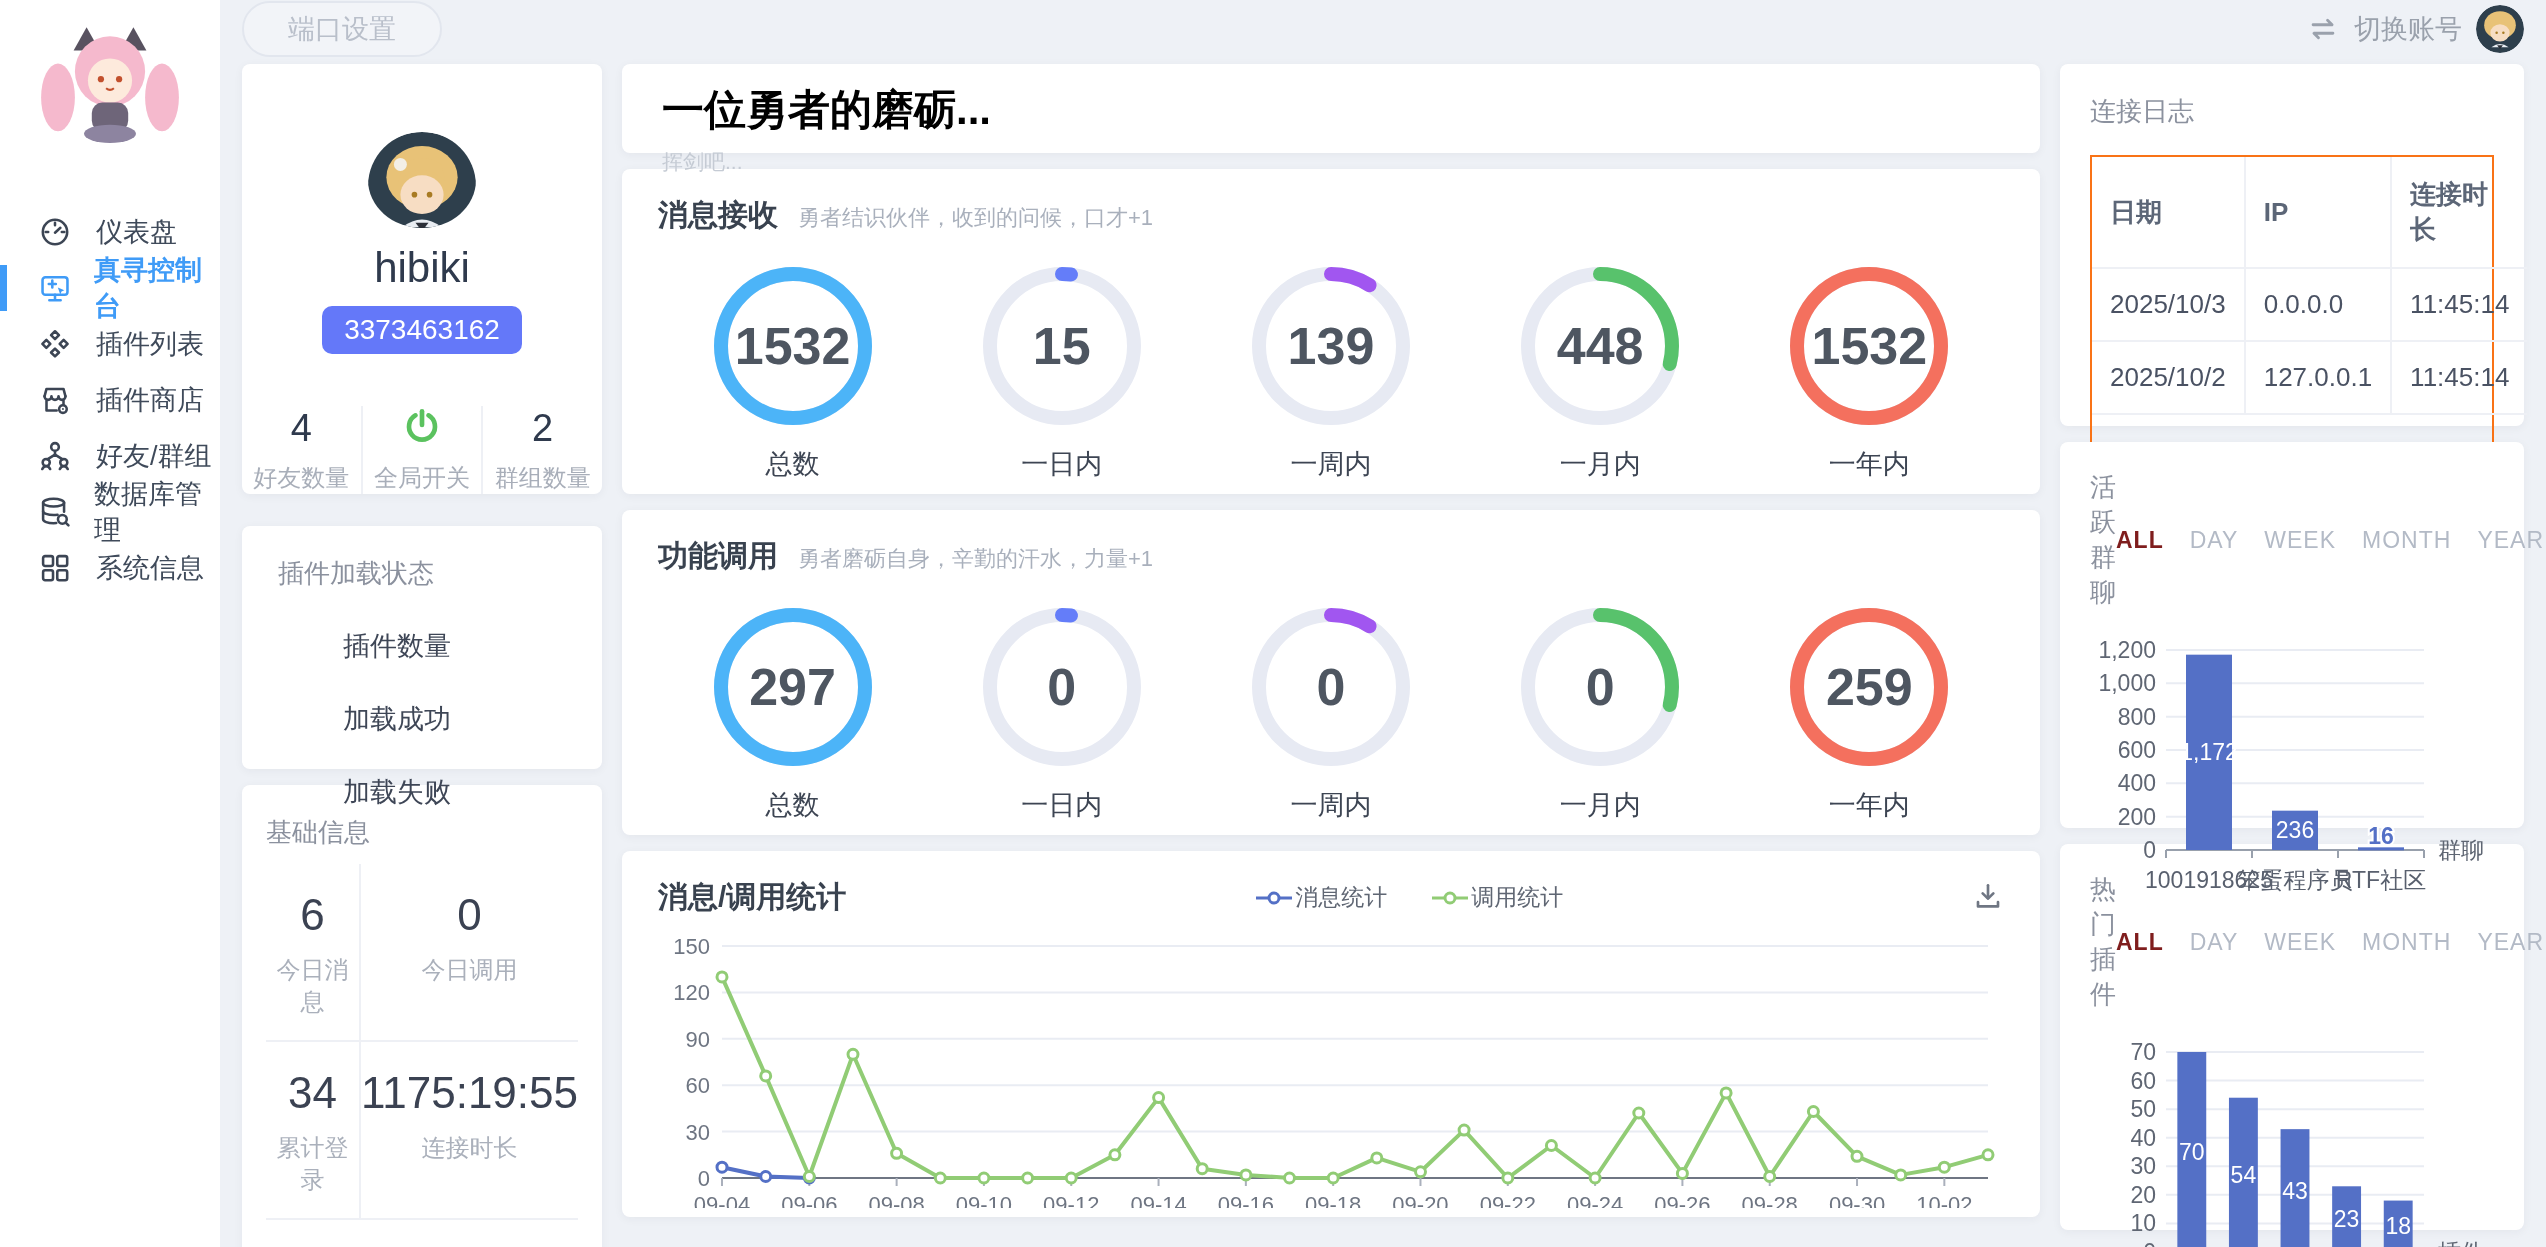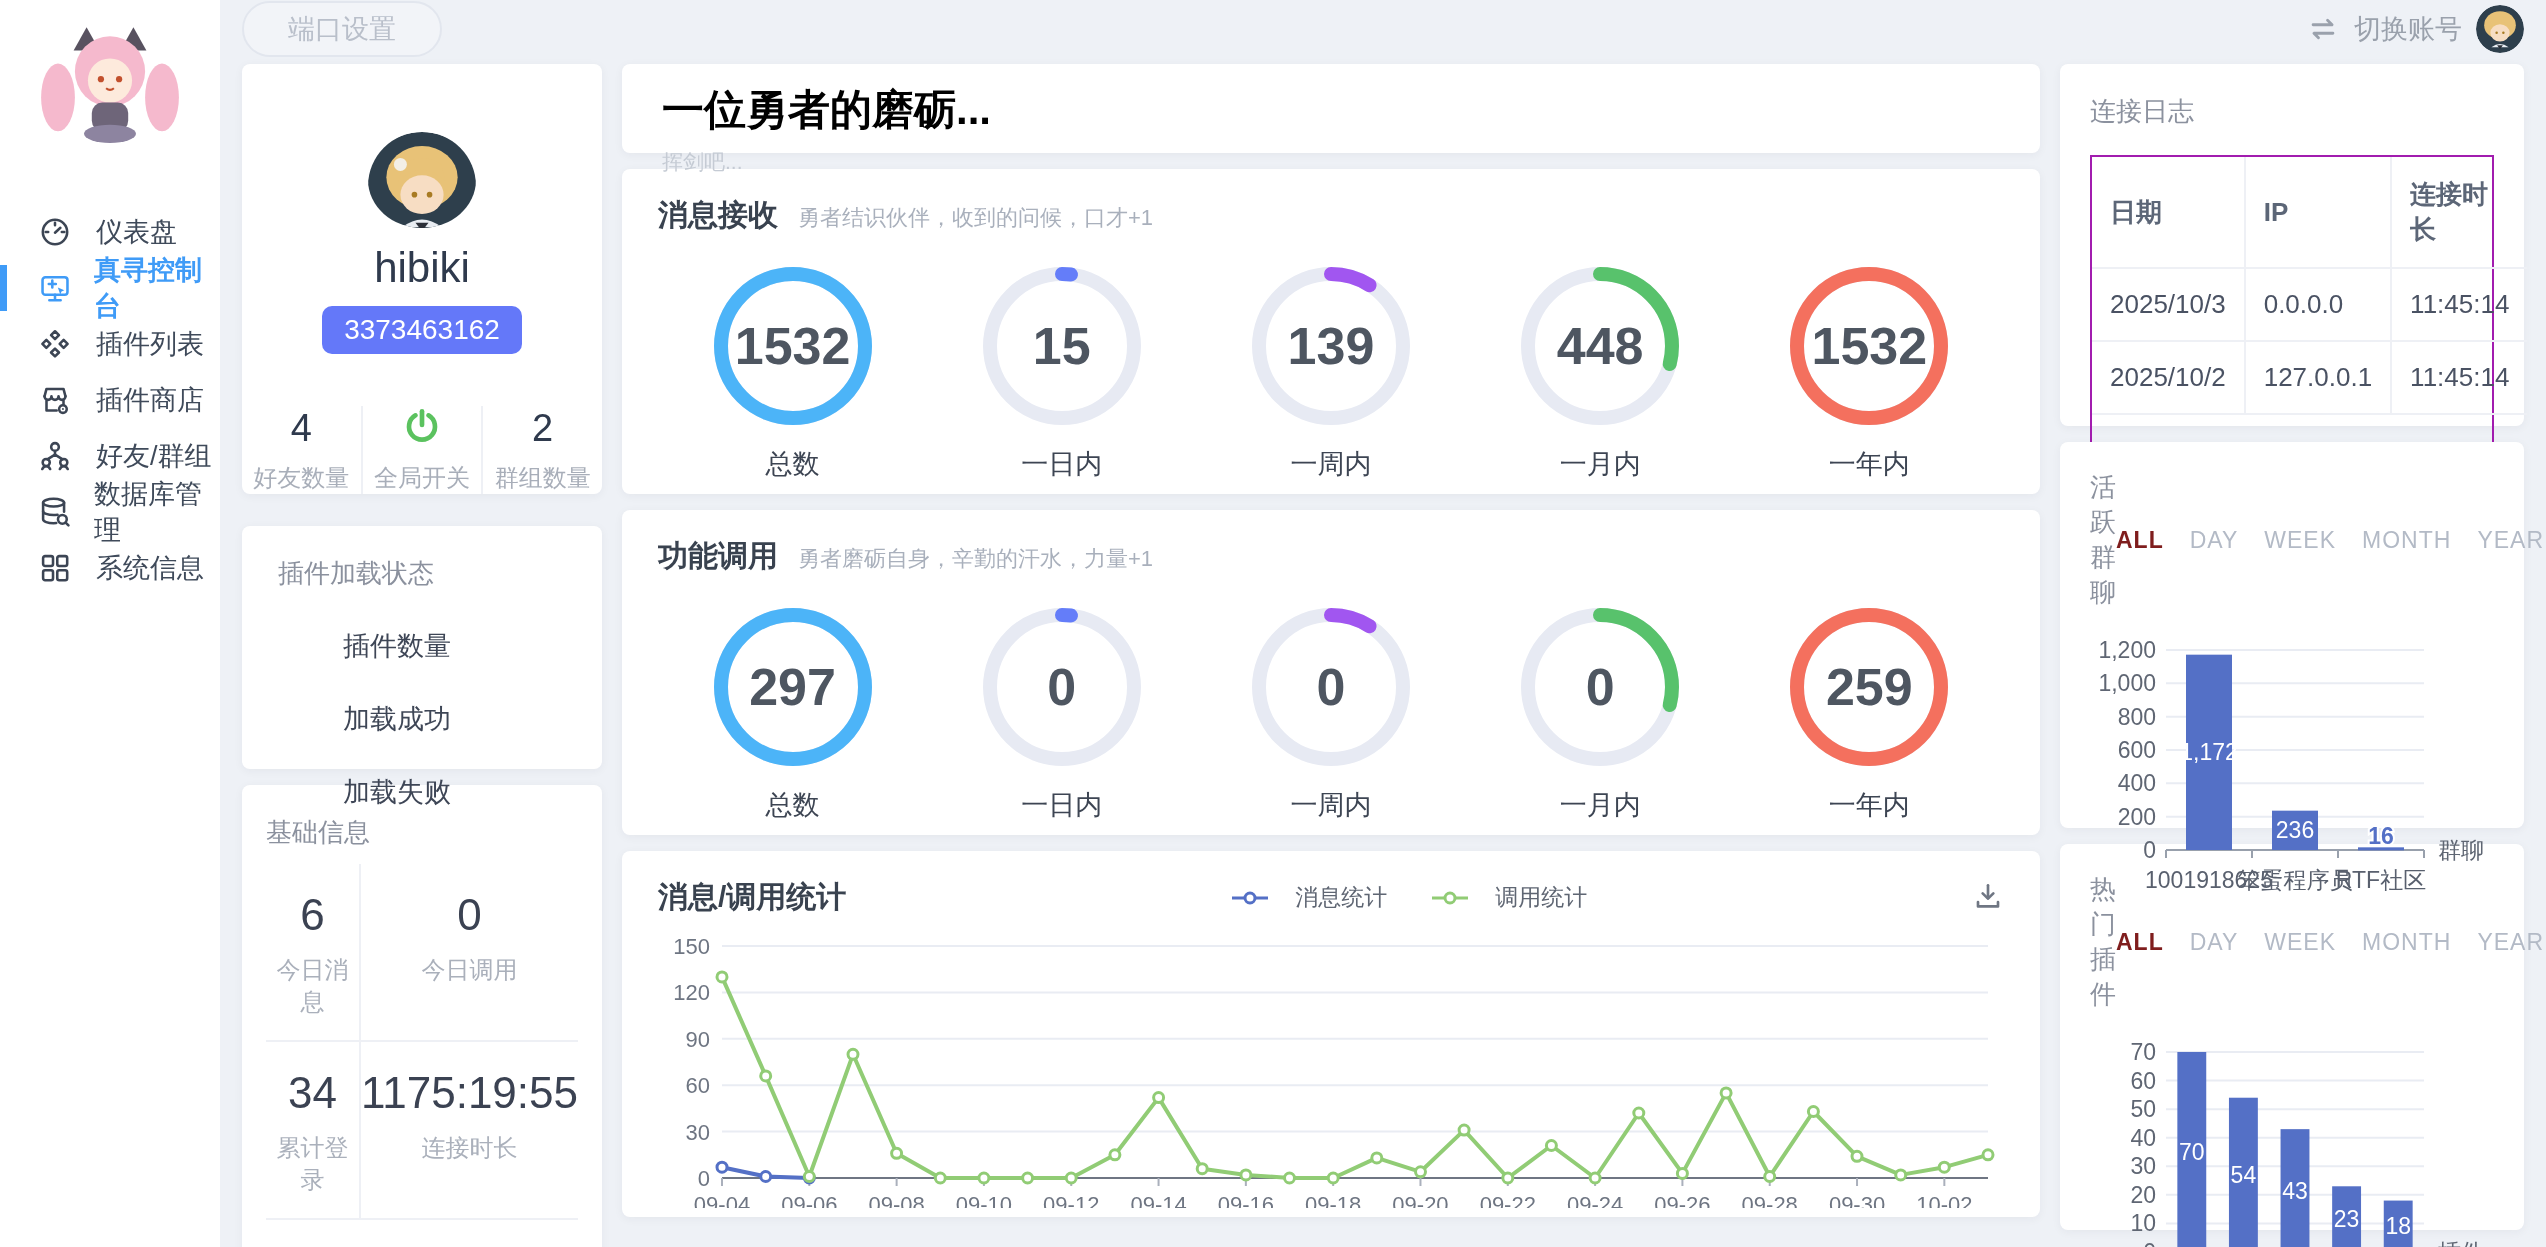--- a/index.html
+++ b/index.html
@@ -80,27 +80,27 @@
   .gauge-value{
     position:absolute;inset:0;display:flex;align-items:center;justify-content:center;
     font-size:52px;font-weight:bold;color:#4e5661;
   }
   .gauge-label{font-size:27px;color:#3d4553;margin-top:14px;}
   
   .chart-card{height:366px;padding:26px 36px;box-sizing:border-box;}
   .chart-head{display:flex;align-items:center;}
   .chart-title{font-size:30px;font-weight:bold;color:#39424f;flex:none;}
   .legend{flex:1;display:flex;justify-content:center;gap:44px;}
-  .legend-item{display:flex;align-items:center;gap:26px;font-size:23px;color:#5f6673;cursor:pointer;}
+  .legend-item{display:flex;align-items:center;gap:2px;font-size:23px;color:#5f6673;cursor:pointer;}
   .dl-icon{flex:none;cursor:pointer;}
   .dl-icon svg{width:32px;height:32px;stroke:#6f7683;fill:none;stroke-width:2;stroke-linecap:round;stroke-linejoin:round;}
   .line-chart{width:100%;height:276px;margin-top:14px;display:block;}
   
   .log-card{height:362px;padding:30px 30px;box-sizing:border-box;margin-bottom:16px;}
-  .table-box{border:2px solid #a21caf;height:292px;margin-top:26px;box-sizing:border-box;}
+  .table-box{border:2px solid #f97316;height:292px;margin-top:26px;box-sizing:border-box;}
   table.log{width:100%;border-collapse:collapse;}
   table.log th{font-size:26px;color:#5c6677;text-align:left;font-weight:bold;padding:20px 18px;border-bottom:2px solid #eef0f5;border-right:2px solid #eef0f5;}
   table.log td{font-size:26px;color:#4a5263;padding:20px 18px;border-bottom:2px solid #eef0f5;border-right:2px solid #eef0f5;}
   table.log th:last-child,table.log td:last-child{border-right:none;}
   .rchart-card{height:386px;padding:28px 30px;box-sizing:border-box;margin-bottom:16px;}
   .rchart-head{display:flex;align-items:center;justify-content:space-between;}
   .tabs{display:flex;gap:26px;}
   .tab{font-size:23px;color:#b3bac6;cursor:pointer;letter-spacing:1px;}
   .tab.active{color:#7f1d1d;font-weight:bold;}
   .bar-chart{width:100%;height:300px;margin-top:4px;display:block;}

